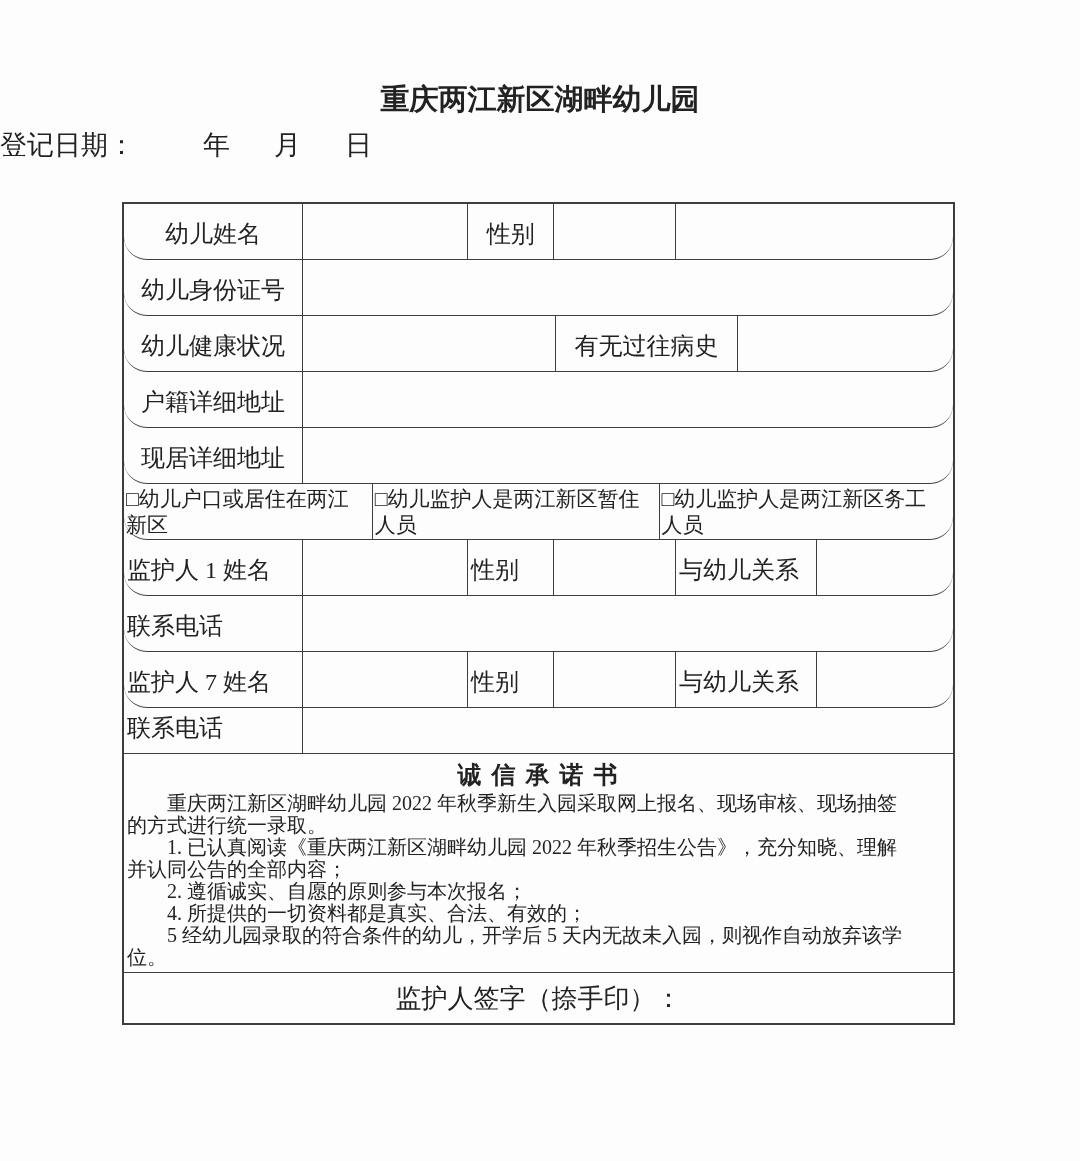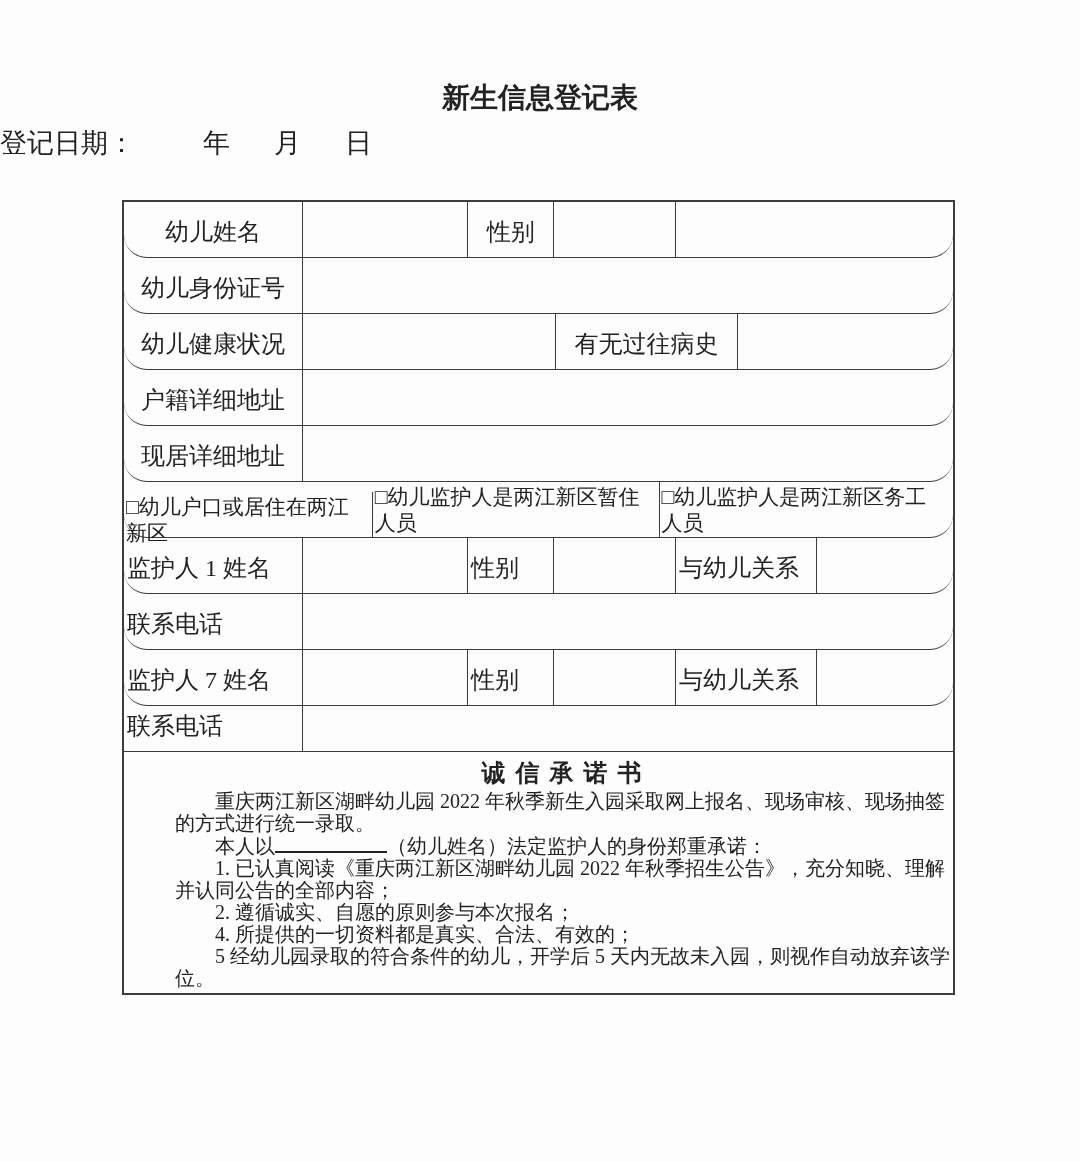--- a/index.html
+++ b/index.html
@@ -67,21 +67,21 @@
   .w-a{width:21.6%;}  
   .w-b{width:19.9%;}
   .w-c{width:10.4%;}
   .w-d{width:14.7%;}
   .w-e{width:17.0%;}
   .w-f{flex:1;}
   
   .w-b3{width:30.5%;}
   .w-c3{width:22.0%;}
   
-  .w-k1{width:30.0%;margin-top:10px;}
+  .w-k1{width:30.0%;}
   .w-k2{width:34.6%;}
   .w-k3{flex:1;}
 
   .cb-cell{
     display:block;
     font-size:21px;line-height:26px;
     padding:2px 0 0 2px;
     align-items:flex-start;
   }
   .pre{white-space:pre-line;}
@@ -114,21 +114,21 @@
     display:flex;align-items:center;justify-content:center;
     font-size:26px;
     padding-bottom:0;
   }
 </style>
 </head>
 <body>
 
 <div class="page">
 
-  <div class="title2">新生信息登记表</div>
+  <div class="title1">重庆两江新区湖畔幼儿园</div>
 
   <div class="date-line">
     <span>登记日期：</span><span class="gap-lg"></span><span>年</span><span class="gap-sm"></span><span>月</span><span class="gap-sm"></span><span>日</span>
   </div>
 
   <div class="tbl">
 
     <div class="row r-std">
       <div class="cell w-a">幼儿姓名</div>
       <div class="cell blank w-b"></div>
@@ -190,29 +190,33 @@
       <div class="cell left w-e">与幼儿关系</div>
       <div class="cell blank w-f"></div>
     </div>
 
     <div class="row r-short">
       <div class="cell left w-a">联系电话</div>
       <div class="cell blank w-f"></div>
     </div>
 
     <div class="row">
-      <div class="cell promise" style="width:100%;margin-left:48px;">
+      <div class="cell promise" style="width:100%;">
         <div class="promise-title">诚 信 承 诺 书</div>
         <p class="para pre">重庆两江新区湖畔幼儿园 2022 年秋季新生入园采取网上报名、现场审核、现场抽签
 的方式进行统一录取。</p>
-        <p class="para"><span>本人以</span><span class="blank-line"></span><span>（幼儿姓名）法定监护人的身份郑重承诺：</span></p>
         <p class="para pre">1. 已认真阅读《重庆两江新区湖畔幼儿园 2022 年秋季招生公告》，充分知晓、理解
 并认同公告的全部内容；</p>
         <p class="para pre">2. 遵循诚实、自愿的原则参与本次报名；</p>
         <p class="para pre">4. 所提供的一切资料都是真实、合法、有效的；</p>
         <p class="para pre">5 经幼儿园录取的符合条件的幼儿，开学后 5 天内无故未入园，则视作自动放弃该学
 位。</p>
       </div>
     </div>
 
+    <div class="row sig-row">
+      <div class="cell sig-cell">
+          <span>监护人签字（捺手印）：</span>
+        </div>
+    </div>
 
   </div>
 </div>
 
 </body></html>

